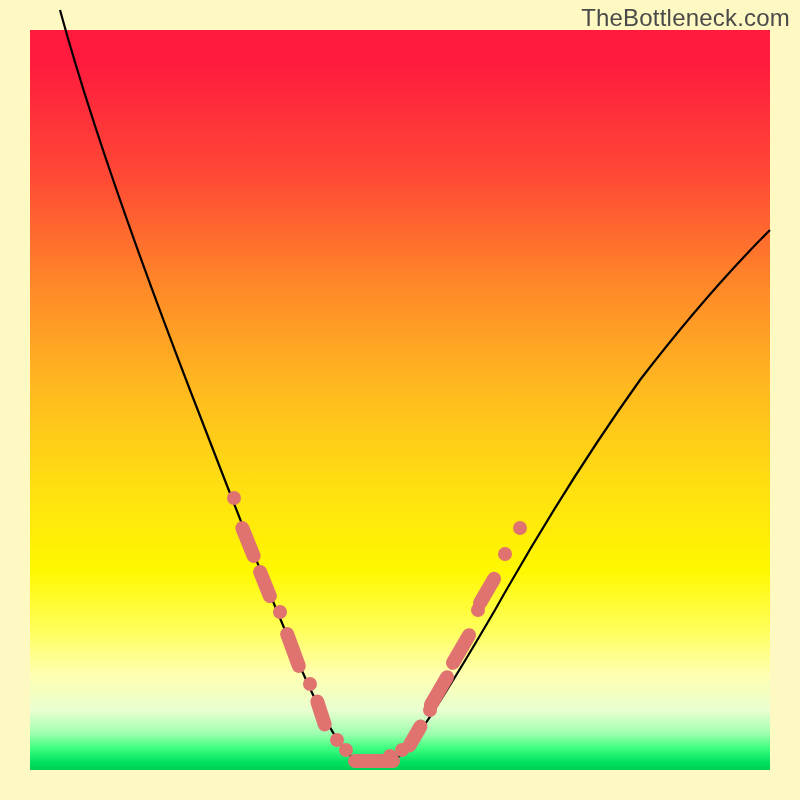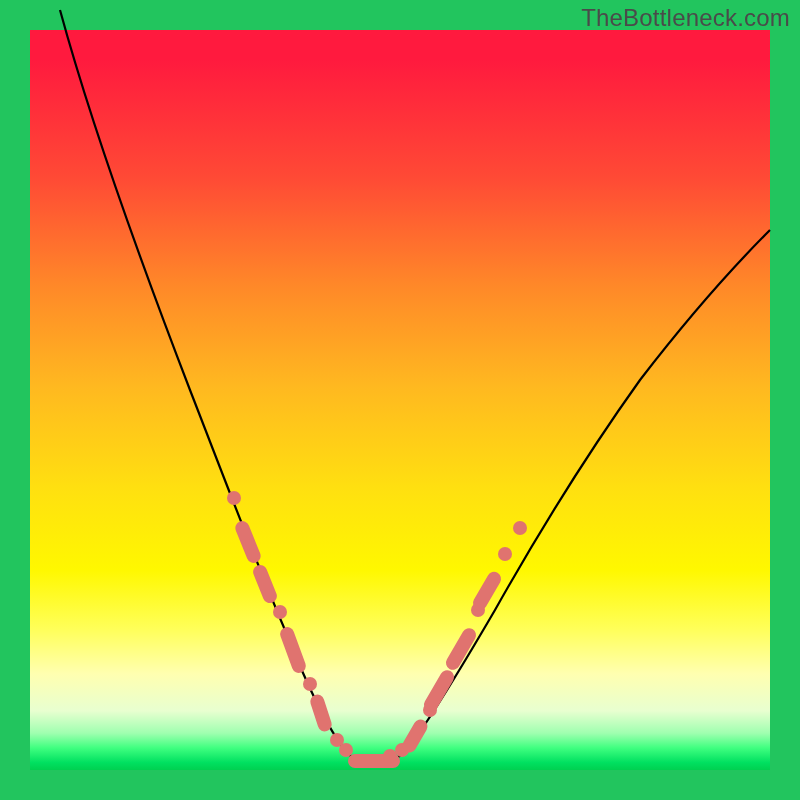--- a/index.html
+++ b/index.html
@@ -8,21 +8,21 @@
     width: 800px;
     height: 800px;
     overflow: hidden;
     background: #000;
     font-family: Arial, Helvetica, sans-serif;
   }
   .outer {
     position: relative;
     width: 800px;
     height: 800px;
-    background: #22c55e;
+    background: #fef9c3;
   }
   .plot {
     position: absolute;
     left: 30px;
     top: 30px;
     width: 740px;
     height: 740px;
     background: linear-gradient(to bottom,
       #ff1a3e 0%,
       #ff1a3e 4%,

